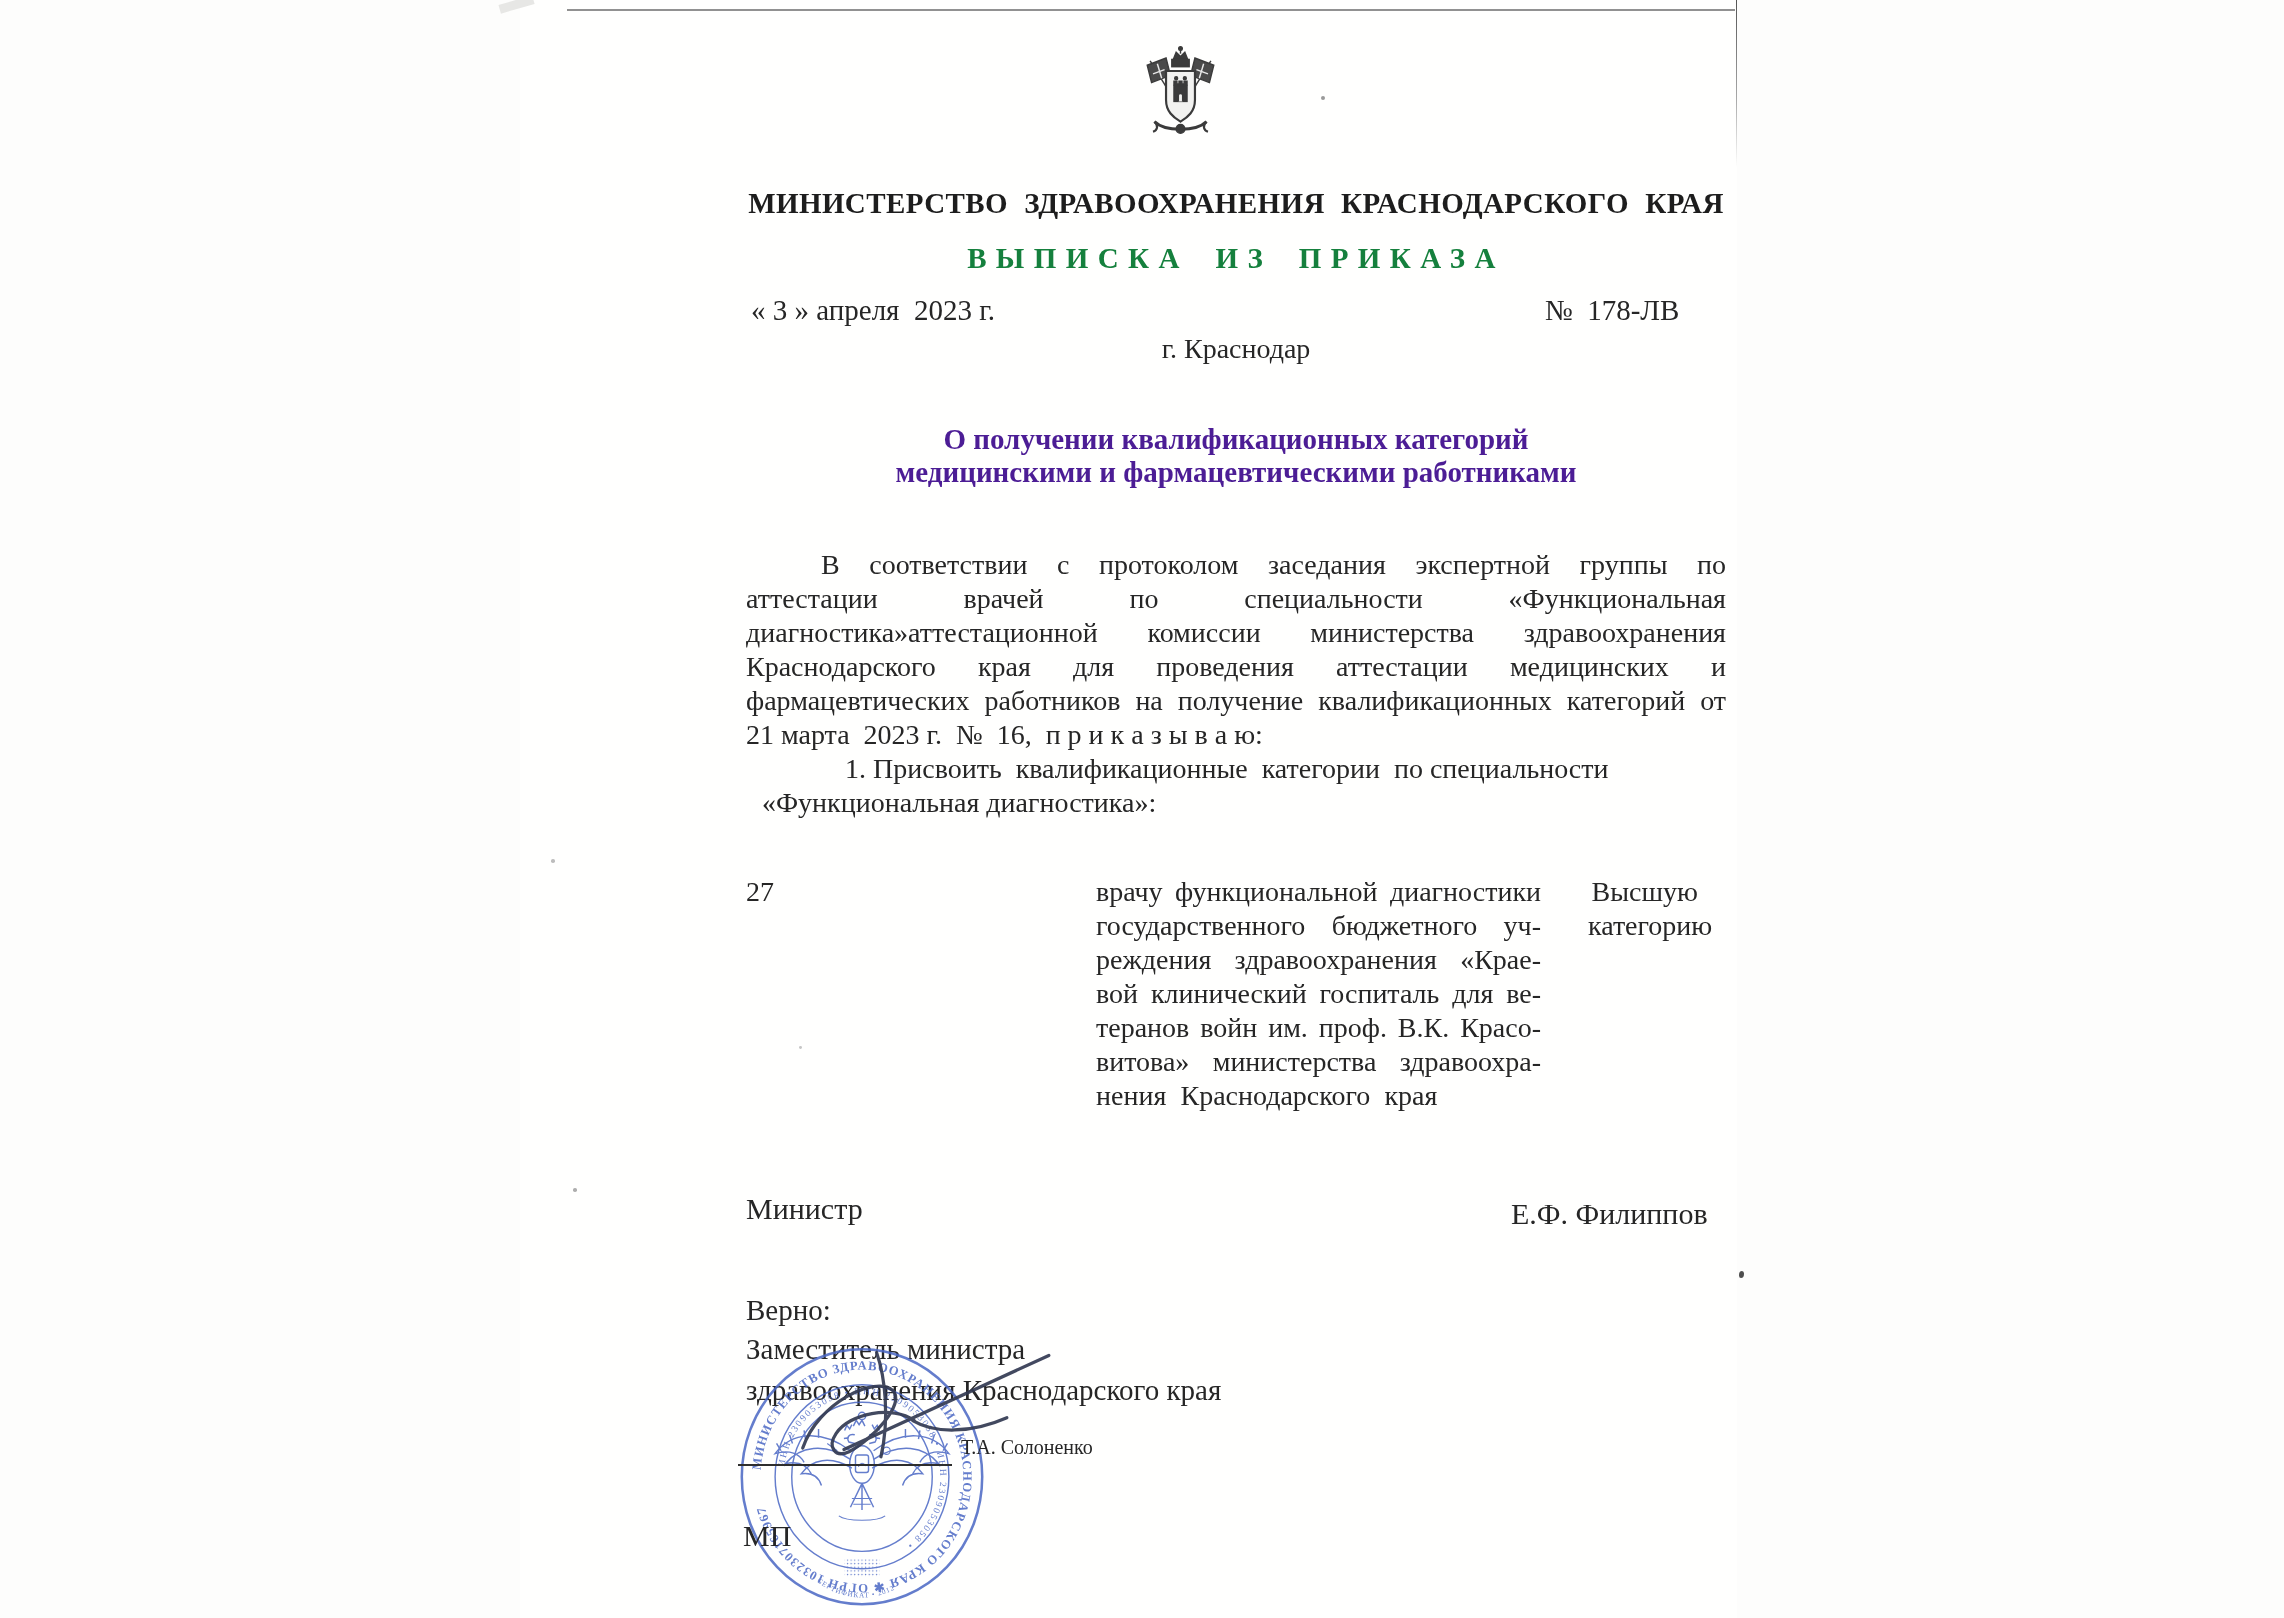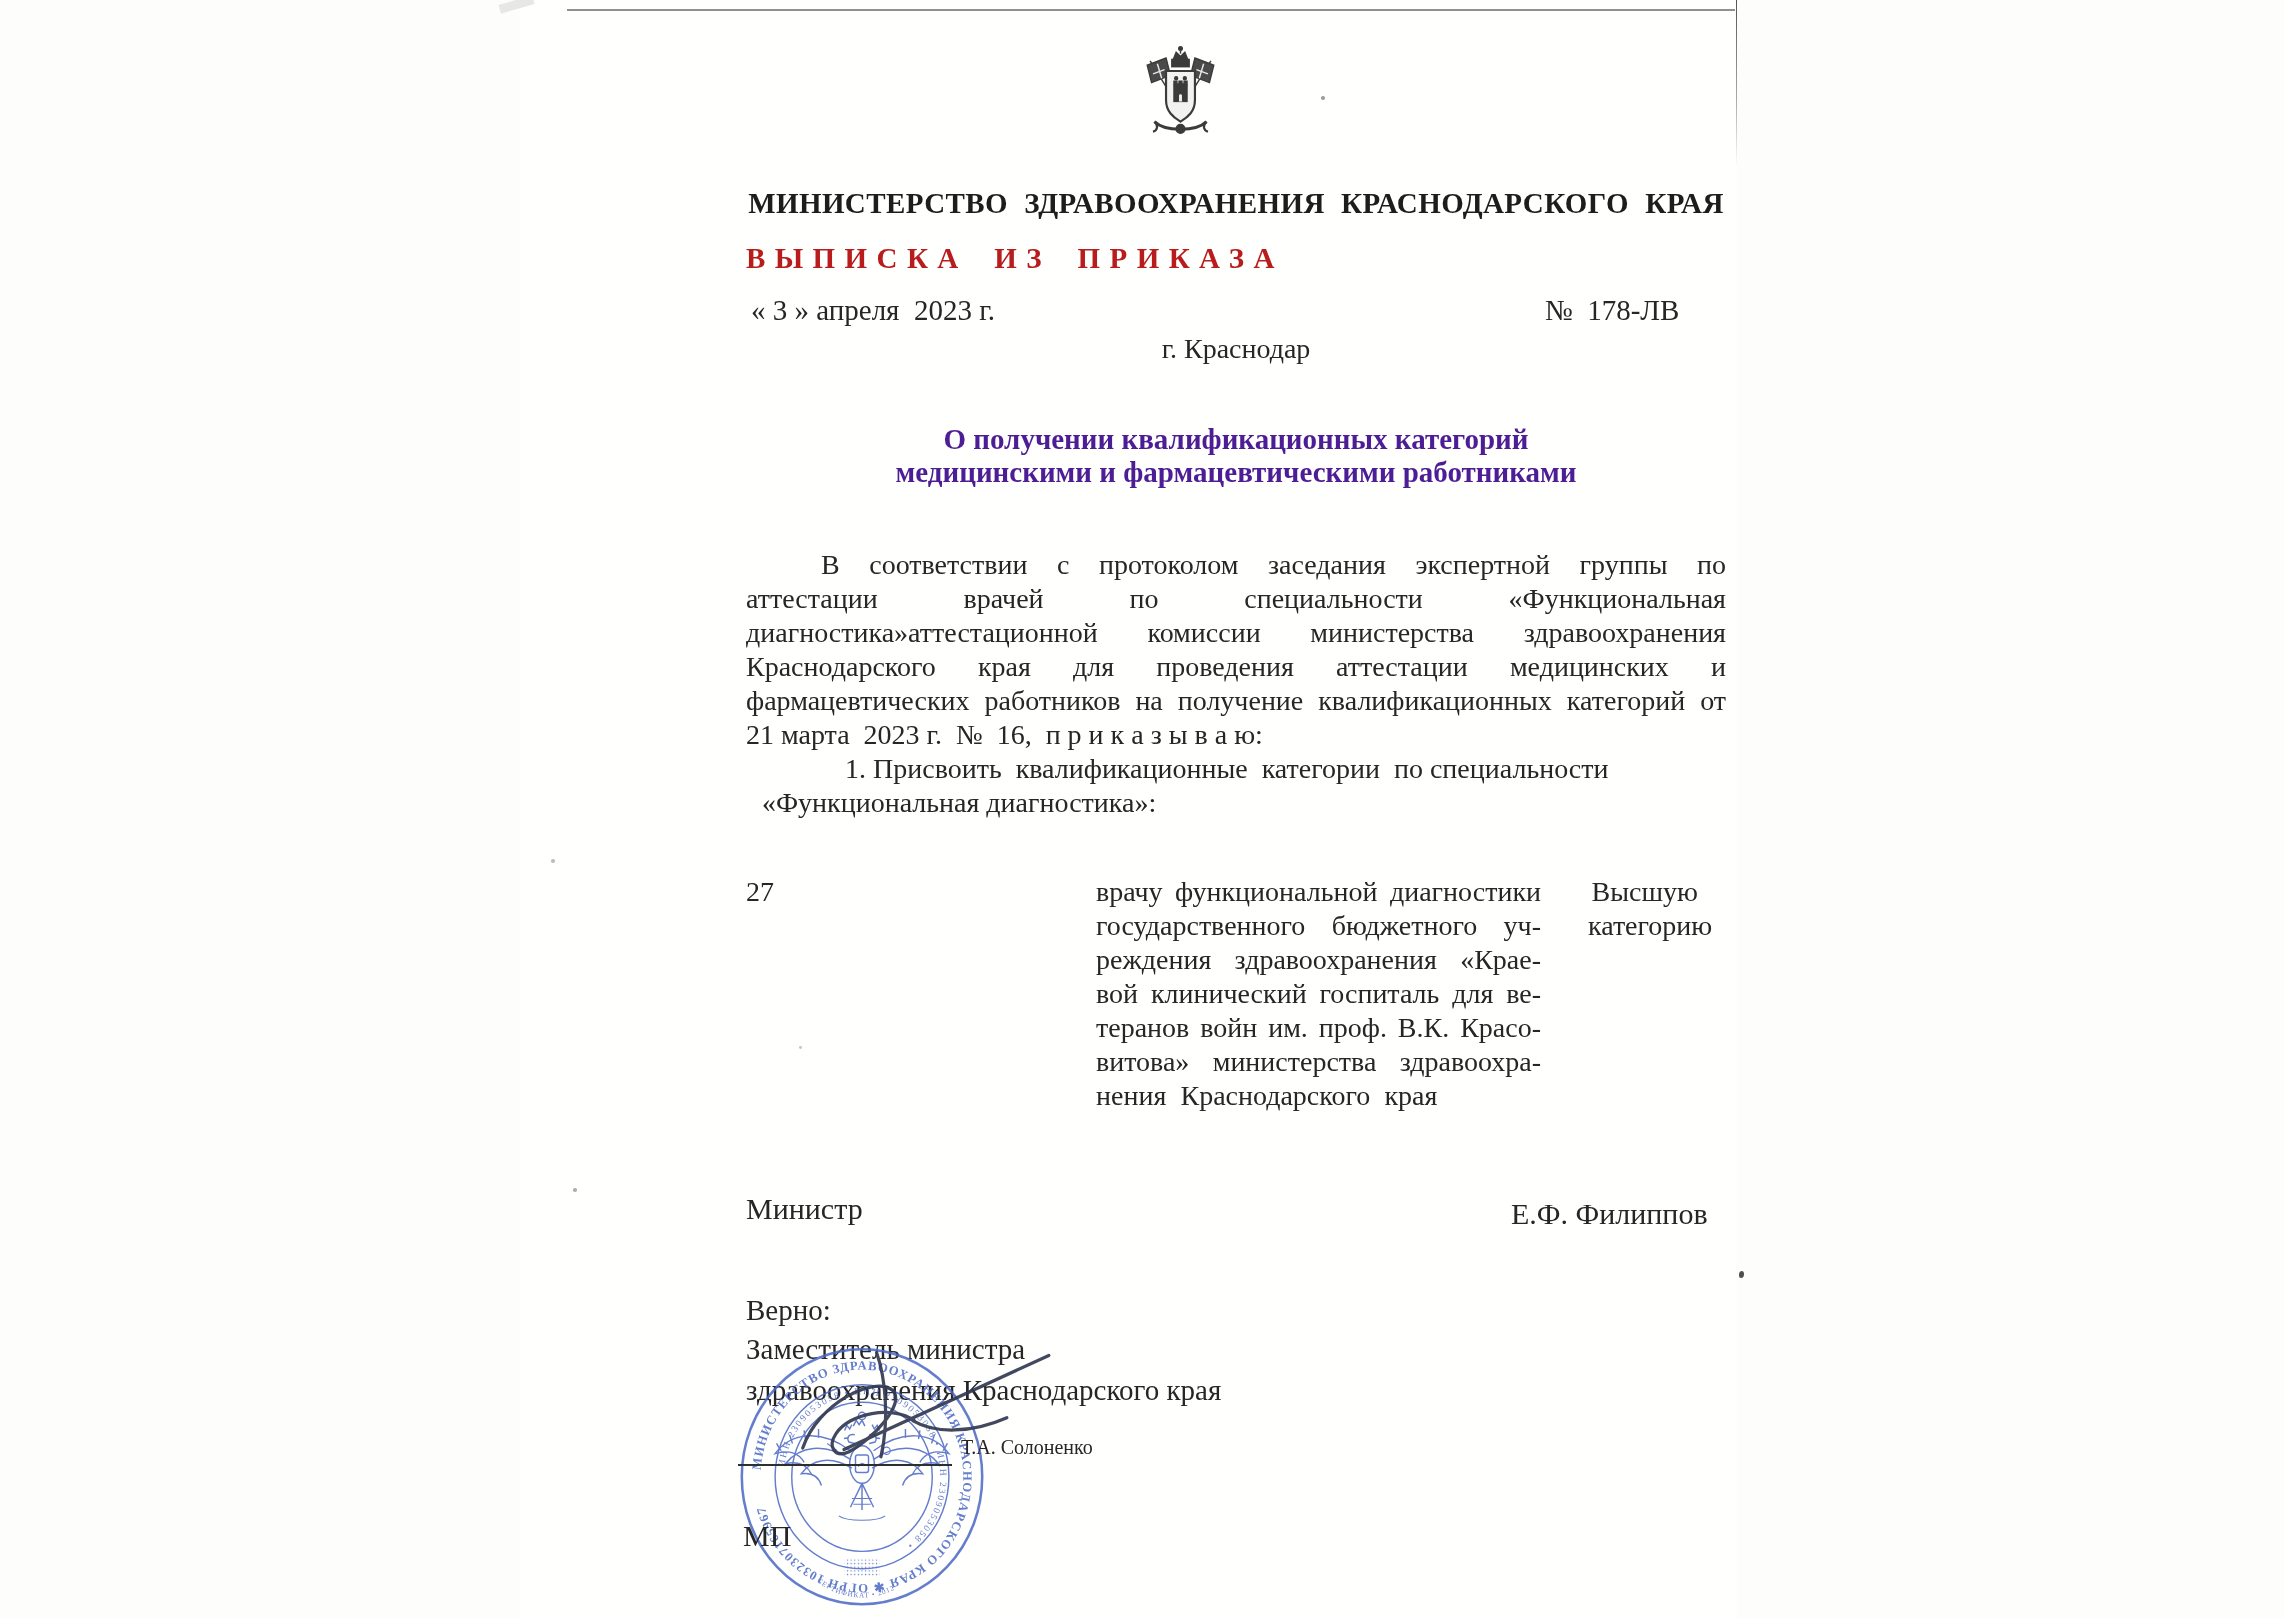--- a/index.html
+++ b/index.html
@@ -9,22 +9,22 @@
   
   .top-edge-line{position:absolute;left:567px;top:9.4px;width:1168px;height:1.4px;background:#7e7e7e;opacity:.85;}
   .right-edge-line{position:absolute;left:1736px;top:0;width:1.4px;height:167px;
                    background:linear-gradient(#555,#aaa 60%,transparent);}
   .corner-smudge{position:absolute;left:499px;top:0;width:35px;height:8.7px;background:#e7e7e5;
                  transform:rotate(-16deg);}
   .speck{position:absolute;border-radius:50%;}
   
   .ministry{position:absolute;left:746px;top:187px;width:980px;text-align:center;
             font-size:29px;font-weight:bold;color:#1d1d1d;letter-spacing:0.4px;word-spacing:8.7px;}
-  .doctype{position:absolute;left:746px;top:242px;width:980px;
-           font-size:29px;font-weight:bold;color:#b91c1c;letter-spacing:9.4px;word-spacing:10px;}
+  .doctype{position:absolute;left:746px;top:242px;width:980px;text-align:center;
+           font-size:29px;font-weight:bold;color:#15803d;letter-spacing:9.4px;word-spacing:10px;}
   .dateline{position:absolute;left:751px;top:294px;font-size:29px;white-space:pre;}
   .orderno{position:absolute;left:1545px;top:294px;font-size:29px;white-space:pre;}
   .place{position:absolute;left:746px;top:333px;width:980px;text-align:center;font-size:28px;}
   .subject{position:absolute;left:746px;top:423px;width:980px;text-align:center;
            font-size:29px;font-weight:bold;color:#4c1d95;line-height:33px;}
   
   .body-block{position:absolute;left:746px;top:548px;width:980px;font-size:28px;}
   .bl{height:34px;line-height:34px;}
   .just{text-align:justify;text-align-last:justify;}
   .ind1{padding-left:75px;box-sizing:border-box;}

